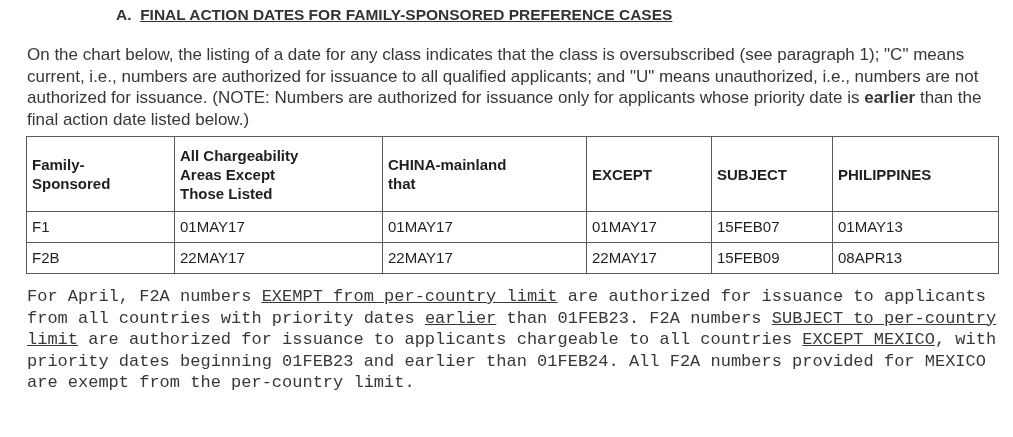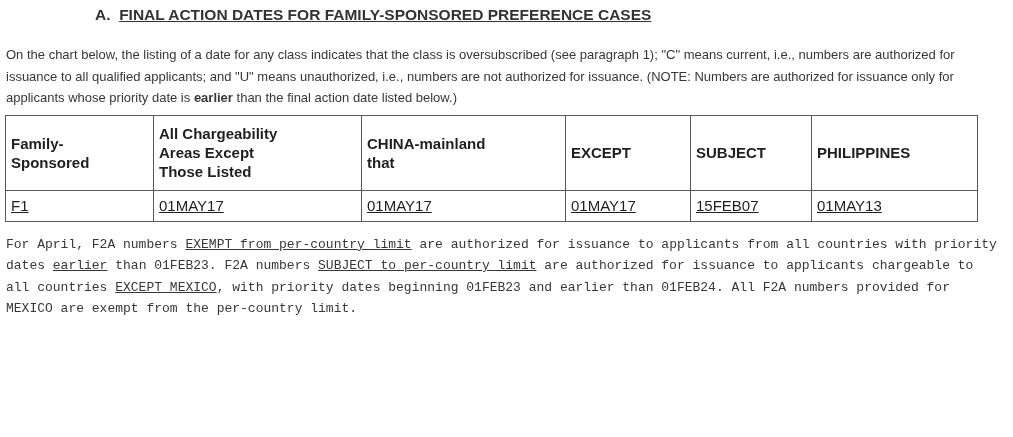--- a/index.html
+++ b/index.html
@@ -8,32 +8,32 @@
     background: #ffffff;
   }
   body {
     width: 1013px;
     height: 437px;
     overflow: hidden;
     font-family: "Liberation Sans", sans-serif;
     color: #373737;
   }
   .page {
-    padding: 6px 14px 0 5px;
+    padding: 6px 14px 0 26px;
   }
   .title {
     margin: 0 0 0 90px;
     font-size: 15.5px;
     line-height: 18px;
     font-weight: 700;
     color: #333333;
   }
   .para {
     margin: 20px 0 0 1px;
-    font-size: 13px;
+    font-size: 17px;
     line-height: 21.5px;
     color: #373737;
   }
   .para--note {
     margin-top: 12px;
     font-family: Liberation Mono, monospace;
   }
   table.fa-table {
     border-collapse: collapse;
     table-layout: fixed;
@@ -54,21 +54,20 @@
     vertical-align: middle;
     white-space: pre-line;
     height: 58px;
   }
   .fa-table td {
     font-size: 15px;
     line-height: 18px;
     padding: 1px 5px;
     vertical-align: middle;
     height: 28px;
-    text-decoration: underline;
   }
 </style>
 </head>
 <body>
 
 <div class="page">
 
   <h2 class="title"><span style="font-weight: 700;">A.&nbsp; </span><span style="font-weight: 700; text-decoration: underline;">FINAL ACTION DATES FOR FAMILY-SPONSORED PREFERENCE CASES</span></h2>
 
   <p class="para"><span>On the chart below, the listing of a date for any class indicates that the class is oversubscribed (see paragraph 1); "C" means current, i.e., numbers are authorized for issuance to all qualified applicants; and "U" means unauthorized, i.e., numbers are not authorized for issuance. (NOTE: Numbers are authorized for issuance only for applicants whose priority date is </span><span style="font-weight: 700;">earlier</span><span> than the final action date listed below.)</span></p>
@@ -98,18 +97,26 @@
     </thead>
     <tbody>
       <tr>
         <td>F1</td>
         <td>01MAY17</td>
         <td>01MAY17</td>
         <td>01MAY17</td>
         <td>15FEB07</td>
         <td>01MAY13</td>
       </tr>
+      <tr>
+        <td>F2B</td>
+        <td>22MAY17</td>
+        <td>22MAY17</td>
+        <td>22MAY17</td>
+        <td>15FEB09</td>
+        <td>08APR13</td>
+      </tr>
     </tbody>
   </table>
 
   <p class="para para--note"><span>For April, F2A numbers </span><span style="text-decoration: underline;">EXEMPT from per-country limit</span><span> are authorized for issuance to applicants from all countries with priority dates </span><span style="text-decoration: underline;">earlier</span><span> than 01FEB23. F2A numbers </span><span style="text-decoration: underline;">SUBJECT to per-country limit</span><span> are authorized for issuance to applicants chargeable to all countries </span><span style="text-decoration: underline;">EXCEPT MEXICO</span><span>, with priority dates beginning 01FEB23 and earlier than 01FEB24. All F2A numbers provided for MEXICO are exempt from the per-country limit.</span></p>
 
 </div>
 
 </body></html>

